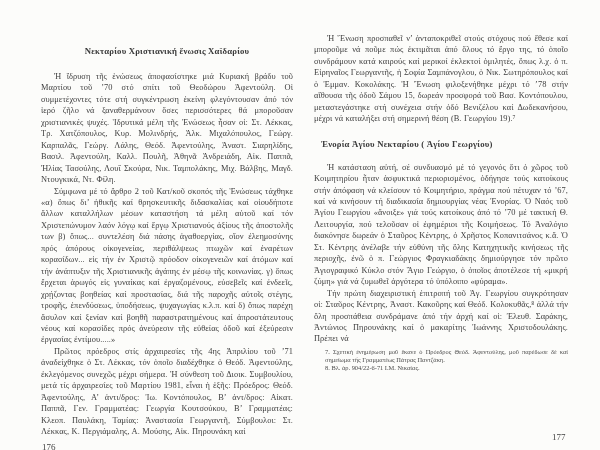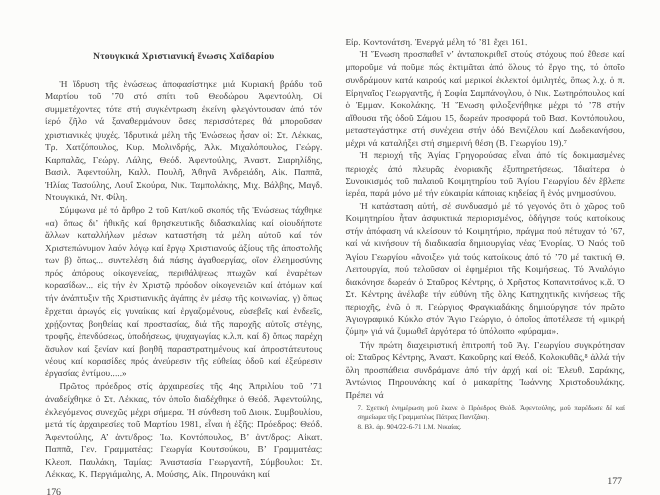--- a/index.html
+++ b/index.html
@@ -79,32 +79,31 @@
   }
   .page-number-left { left: 42px; margin-top: 38px; }
   .page-number-right { left: 552px; margin-top: 28px; }
 </style>
 </head>
 <body>
 
 <div class="spread">
 
   <div class="page page-left">
-    <div class="chapter-title">Ντουγκικά Χριστιανική ἕνωσις Χαϊδαρίου</div>
+    <div class="chapter-title">Νεκταρίου Χριστιανική ἕνωσις Χαϊδαρίου</div>
     <div class="title-gap"></div>
     <p class="body">Ἡ ἵδρυση τῆς ἑνώσεως ἀποφασίστηκε μιά Κυριακή βράδυ τοῦ Μαρτίου τοῦ ’70 στό σπίτι τοῦ Θεοδώρου Ἀφεντούλη. Οἱ συμμετέχοντες τότε στή συγκέντρωση ἐκείνη φλεγόντουσαν ἀπό τόν ἱερό ζῆλο νά ξαναθερμάνουν ὅσες περισσότερες θά μποροῦσαν χριστιανικές ψυχές. Ἱδρυτικά μέλη τῆς Ἑνώσεως ἦσαν οἱ: Στ. Λέκκας, Τρ. Χατζόπουλος, Κυρ. Μολινδρής, Ἀλκ. Μιχαλόπουλος, Γεώργ. Καρπαλᾶς, Γεώργ. Λάλης, Θεόδ. Ἀφεντούλης, Ἀναστ. Σιαρηλίδης, Βασιλ. Ἀφεντούλη, Καλλ. Πουλῆ, Ἀθηνᾶ Ἀνδρειάδη, Αἰκ. Παππᾶ, Ἠλίας Τασούλης, Λουΐ Σκούρα, Νικ. Ταμπολάκης, Μιχ. Βάλβης, Μαγδ. Ντουγκικά, Ντ. Φίλη.</p>
     <p class="body">Σύμφωνα μέ τό ἄρθρο 2 τοῦ Κατ/κοῦ σκοπός τῆς Ἑνώσεως τάχθηκε «α) ὅπως δι’ ἠθικῆς καί θρησκευτικῆς διδασκαλίας καί οἱουδήποτε ἄλλων καταλλήλων μέσων καταστήση τά μέλη αὐτοῦ καί τόν Χριστεπώνυμον λαόν λόγῳ καί ἔργῳ Χριστιανούς ἀξίους τῆς ἀποστολῆς των β) ὅπως... συντελέση διά πάσης ἀγαθοεργίας, οἵον ἐλεημοσύνης πρός ἀπόρους οἰκογενείας, περιθάλψεως πτωχῶν καί ἐναρέτων κορασίδων... εἰς τήν ἐν Χριστῷ πρόοδον οἰκογενειῶν καί ἀτόμων καί τήν ἀνάπτυξιν τῆς Χριστιανικῆς ἀγάπης ἐν μέσῳ τῆς κοινωνίας. γ) ὅπως ἔρχεται ἀρωγός εἰς γυναίκας καί ἐργαζομένους, εὐσεβεῖς καί ἐνδεεῖς, χρῄζοντας βοηθείας καί προστασίας, διά τῆς παροχῆς αὐτοῖς στέγης, τροφῆς, ἐπενδύσεως, ὑποδήσεως, ψυχαγωγίας κ.λ.π. καί δ) ὅπως παρέχη ἄσυλον καί ξενίαν καί βοηθῆ παραστρατημένους καί ἀπροστάτευτους νέους καί κορασίδες πρός ἀνεύρεσιν τῆς εὐθείας ὁδοῦ καί ἐξεύρεσιν ἐργασίας ἐντίμου.....»</p>
     <p class="body">Πρῶτος πρόεδρος στίς ἀρχαιρεσίες τῆς 4ης Ἀπριλίου τοῦ ’71 ἀναδείχθηκε ὁ Στ. Λέκκας, τόν ὁποῖο διαδέχθηκε ὁ Θεόδ. Ἀφεντούλης, ἐκλεγόμενος συνεχῶς μέχρι σήμερα. Ἡ σύνθεση τοῦ Διοικ. Συμβουλίου, μετά τίς ἀρχαιρεσίες τοῦ Μαρτίου 1981, εἶναι ἡ ἑξῆς: Πρόεδρος: Θεόδ. Ἀφεντούλης, Α’ ἀντι/δρος: Ἰω. Κοντόπουλος, Β’ ἀντ/δρος: Αἰκατ. Παππᾶ, Γεν. Γραμματέας: Γεωργία Κουτσούκου, Β’ Γραμματέας: Κλεοπ. Παυλάκη, Ταμίας: Ἀναστασία Γεωργαντῆ, Σύμβουλοι: Στ. Λέκκας, Κ. Περγιάμαλης, Α. Μούσης, Αἰκ. Πηρουνάκη καί</p>
   </div>
   <div class="page-number page-number-left">176</div>
 
   <div class="page page-right">
-    <p class="body no-indent">Εἰρ. Κοντονάτση. Ἐνεργά μέλη τό ’81 ἔχει 161.</p>
     <p class="body">Ἡ Ἕνωση προσπαθεῖ ν’ ἀνταποκριθεῖ στούς στόχους πού ἔθεσε καί μποροῦμε νά ποῦμε πώς ἐκτιμᾶται ἀπό ὅλους τό ἔργο της, τό ὁποῖο συνδράμουν κατά καιρούς καί μερικοί ἐκλεκτοί ὁμιλητές, ὅπως λ.χ. ὁ π. Εἰρηναῖος Γεωργαντῆς, ἡ Σοφία Σαμπάνογλου, ὁ Νικ. Σωτηρόπουλος καί ὁ Ἐμμαν. Κοκολάκης. Ἡ Ἕνωση φιλοξενήθηκε μέχρι τό ’78 στήν αἴθουσα τῆς ὁδοῦ Σάμου 15, δωρεάν προσφορά τοῦ Βασ. Κοντόπουλου, μεταστεγάστηκε στή συνέχεια στήν ὁδό Βενιζέλου καί Δωδεκανήσου, μέχρι νά καταλήξει στή σημερινή θέση (Β. Γεωργίου 19).⁷</p>
-    <p class="body">Ἡ περιοχή τῆς Ἁγίας Γρηγορούσας εἶναι ἀπό τίς δοκιμασμένες περιοχές ἀπό πλευρᾶς ἐνοριακῆς ἐξυπηρετήσεως. Ἰδιαίτερα ὁ Συνοικισμός τοῦ παλαιοῦ Κοιμητηρίου τοῦ Ἁγίου Γεωργίου δέν ἔβλεπε ἱερέα, παρά μόνο μέ τήν εὐκαιρία κάποιας κηδείας ἤ ἑνός μνημοσύνου.</p>
+    <div class="section-heading">Ἐνορία Ἁγίου Νεκταρίου ( Ἁγίου Γεωργίου)</div>
     <p class="body">Ἡ κατάσταση αὐτή, σέ συνδυασμό μέ τό γεγονός ὅτι ὁ χῶρος τοῦ Κοιμητηρίου ἦταν ἀσφυκτικά περιορισμένος, ὁδήγησε τούς κατοίκους στήν ἀπόφαση νά κλείσουν τό Κοιμητήριο, πράγμα πού πέτυχαν τό ’67, καί νά κινήσουν τή διαδικασία δημιουργίας νέας Ἐνορίας. Ὁ Ναός τοῦ Ἁγίου Γεωργίου «ἄνοιξε» γιά τούς κατοίκους ἀπό τό ’70 μέ τακτική Θ. Λειτουργία, πού τελοῦσαν οἱ ἐφημέριοι τῆς Κοιμήσεως. Τό Ἀναλόγιο διακόνησε δωρεάν ὁ Σταῦρος Κέντρης, ὁ Χρῆστος Κοπανιτσάνος κ.ἄ. Ὁ Στ. Κέντρης ἀνέλαβε τήν εὐθύνη τῆς ὅλης Κατηχητικῆς κινήσεως τῆς περιοχῆς, ἐνῶ ὁ π. Γεώργιος Φραγκιαδάκης δημιούργησε τόν πρῶτο Ἁγιογραφικό Κύκλο στόν Ἅγιο Γεώργιο, ὁ ὁποῖος ἀποτέλεσε τή «μικρή ζύμη» γιά νά ζυμωθεῖ ἀργότερα τό ὑπόλοιπο «φύραμα».</p>
     <p class="body">Τήν πρώτη διαχειριστική ἐπιτροπή τοῦ Ἁγ. Γεωργίου συγκρότησαν οἱ: Σταῦρος Κέντρης, Ἀναστ. Κακοῦρης καί Θεόδ. Κολοκυθᾶς,⁸ ἀλλά τήν ὅλη προσπάθεια συνδράμανε ἀπό τήν ἀρχή καί οἱ: Ἐλευθ. Σαράκης, Ἀντώνιος Πηρουνάκης καί ὁ μακαρίτης Ἰωάννης Χριστοδουλάκης. Πρέπει νά</p>
     <div class="footnotes">
       <p class="footnote">7. Σχετική ἐνημέρωση μοῦ ἔκανε ὁ Πρόεδρος Θεόδ. Ἀφεντούλης, μοῦ παρέδωσε δέ καί σημείωμα τῆς Γραμματέως Πάτρας Παντζάκη.</p>
       <p class="footnote">8. Βλ. ἀρ. 904/22-6-71 Ι.Μ. Νικαίας.</p>
     </div>
   </div>
   <div class="page-number page-number-right">177</div>
 
 </div>

